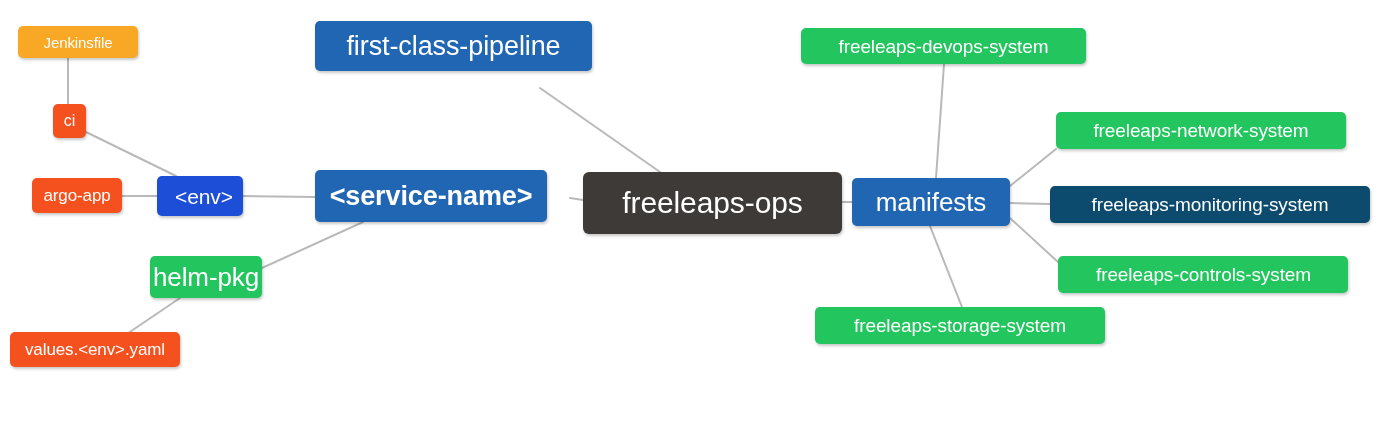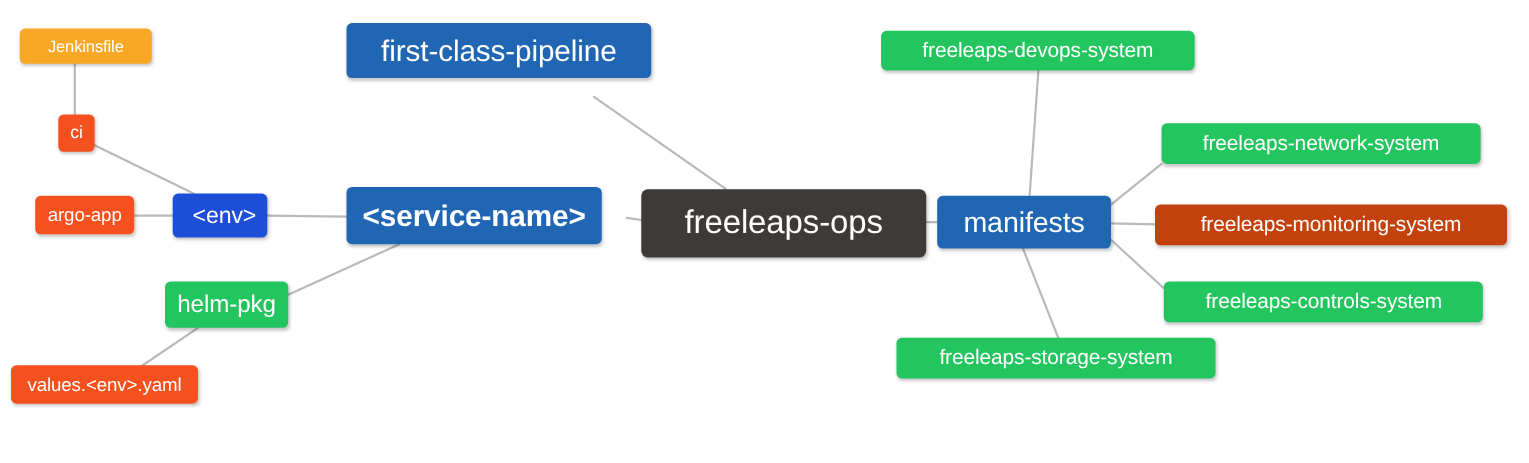--- a/index.html
+++ b/index.html
@@ -63,25 +63,25 @@
       <line x1="1010" y1="186" x2="1056" y2="149" stroke="#b9b9b9" stroke-width="2" stroke-linecap="round"></line>
       <line x1="1010" y1="203" x2="1050" y2="204" stroke="#b9b9b9" stroke-width="2" stroke-linecap="round"></line>
       <line x1="1010" y1="218" x2="1058" y2="262" stroke="#b9b9b9" stroke-width="2" stroke-linecap="round"></line>
       <line x1="930" y1="226" x2="962" y2="307" stroke="#b9b9b9" stroke-width="2" stroke-linecap="round"></line>
     </svg>
   <div id="node-layer">
       <div class="node" style="left: 18px; top: 26px; width: 120px; height: 32px; background: rgb(249, 168, 38); font-size: 15px; color: rgb(255, 255, 255);">Jenkinsfile</div>
       <div class="node" style="left: 53px; top: 104px; width: 33px; height: 34px; background: rgb(244, 81, 30); font-size: 16px; color: rgb(255, 255, 255);">ci</div>
       <div class="node" style="left: 32px; top: 178px; width: 90px; height: 35px; background: rgb(244, 81, 30); font-size: 17px; color: rgb(255, 255, 255);">argo-app</div>
       <div class="node" style="left: 157px; top: 176px; width: 86px; height: 40px; background: #1d4ed8; font-size: 21px; color: rgb(255, 255, 255); padding-left: 18px;">&lt;env&gt;</div>
-      <div class="node" style="left: 150px; top: 256px; width: 112px; height: 42px; background: rgb(34, 197, 94); font-size: 22px; color: rgb(255, 255, 255);">helm-pkg</div>
+      <div class="node" style="left: 150px; top: 256px; width: 112px; height: 42px; background: rgb(34, 197, 94); font-size: 26px; color: rgb(255, 255, 255);">helm-pkg</div>
       <div class="node" style="left: 10px; top: 332px; width: 170px; height: 35px; background: rgb(244, 81, 30); font-size: 17px; color: rgb(255, 255, 255);">values.&lt;env&gt;.yaml</div>
       <div class="node" style="left: 315px; top: 170px; width: 232px; height: 52px; background: rgb(33, 102, 179); font-size: 27px; color: rgb(255, 255, 255); font-weight: bold;">&lt;service-name&gt;</div>
       <div class="node" style="left: 315px; top: 21px; width: 277px; height: 50px; background: rgb(33, 102, 179); font-size: 27px; color: rgb(255, 255, 255);">first-class-pipeline</div>
       <div class="node root" style="left: 583px; top: 172px; width: 259px; height: 62px; background: rgb(62, 58, 55); font-size: 30px; color: rgb(255, 255, 255);">freeleaps-ops</div>
       <div class="node" style="left: 852px; top: 178px; width: 158px; height: 48px; background: rgb(33, 102, 179); font-size: 26px; color: rgb(255, 255, 255);">manifests</div>
       <div class="node" style="left: 801px; top: 28px; width: 285px; height: 36px; background: rgb(34, 197, 94); font-size: 19px; color: rgb(255, 255, 255);">freeleaps-devops-system</div>
       <div class="node" style="left: 1056px; top: 112px; width: 290px; height: 37px; background: rgb(34, 197, 94); font-size: 19px; color: rgb(255, 255, 255); text-align: center;">freeleaps-network-system</div>
-      <div class="node" style="left: 1050px; top: 186px; width: 320px; height: 37px; background: #c2410c; font-size: 19px; color: rgb(255, 255, 255);">freeleaps-monitoring-system</div>
+      <div class="node" style="left: 1050px; top: 186px; width: 320px; height: 37px; background: #0c4a6e; font-size: 19px; color: rgb(255, 255, 255);">freeleaps-monitoring-system</div>
       <div class="node" style="left: 1058px; top: 256px; width: 290px; height: 37px; background: rgb(34, 197, 94); font-size: 19px; color: rgb(255, 255, 255); padding-left: 11px;">freeleaps-controls-system</div>
       <div class="node" style="left: 815px; top: 307px; width: 290px; height: 37px; background: rgb(34, 197, 94); font-size: 19px; color: rgb(255, 255, 255);">freeleaps-storage-system</div>
     </div>
 </div>
 
 </body></html>

